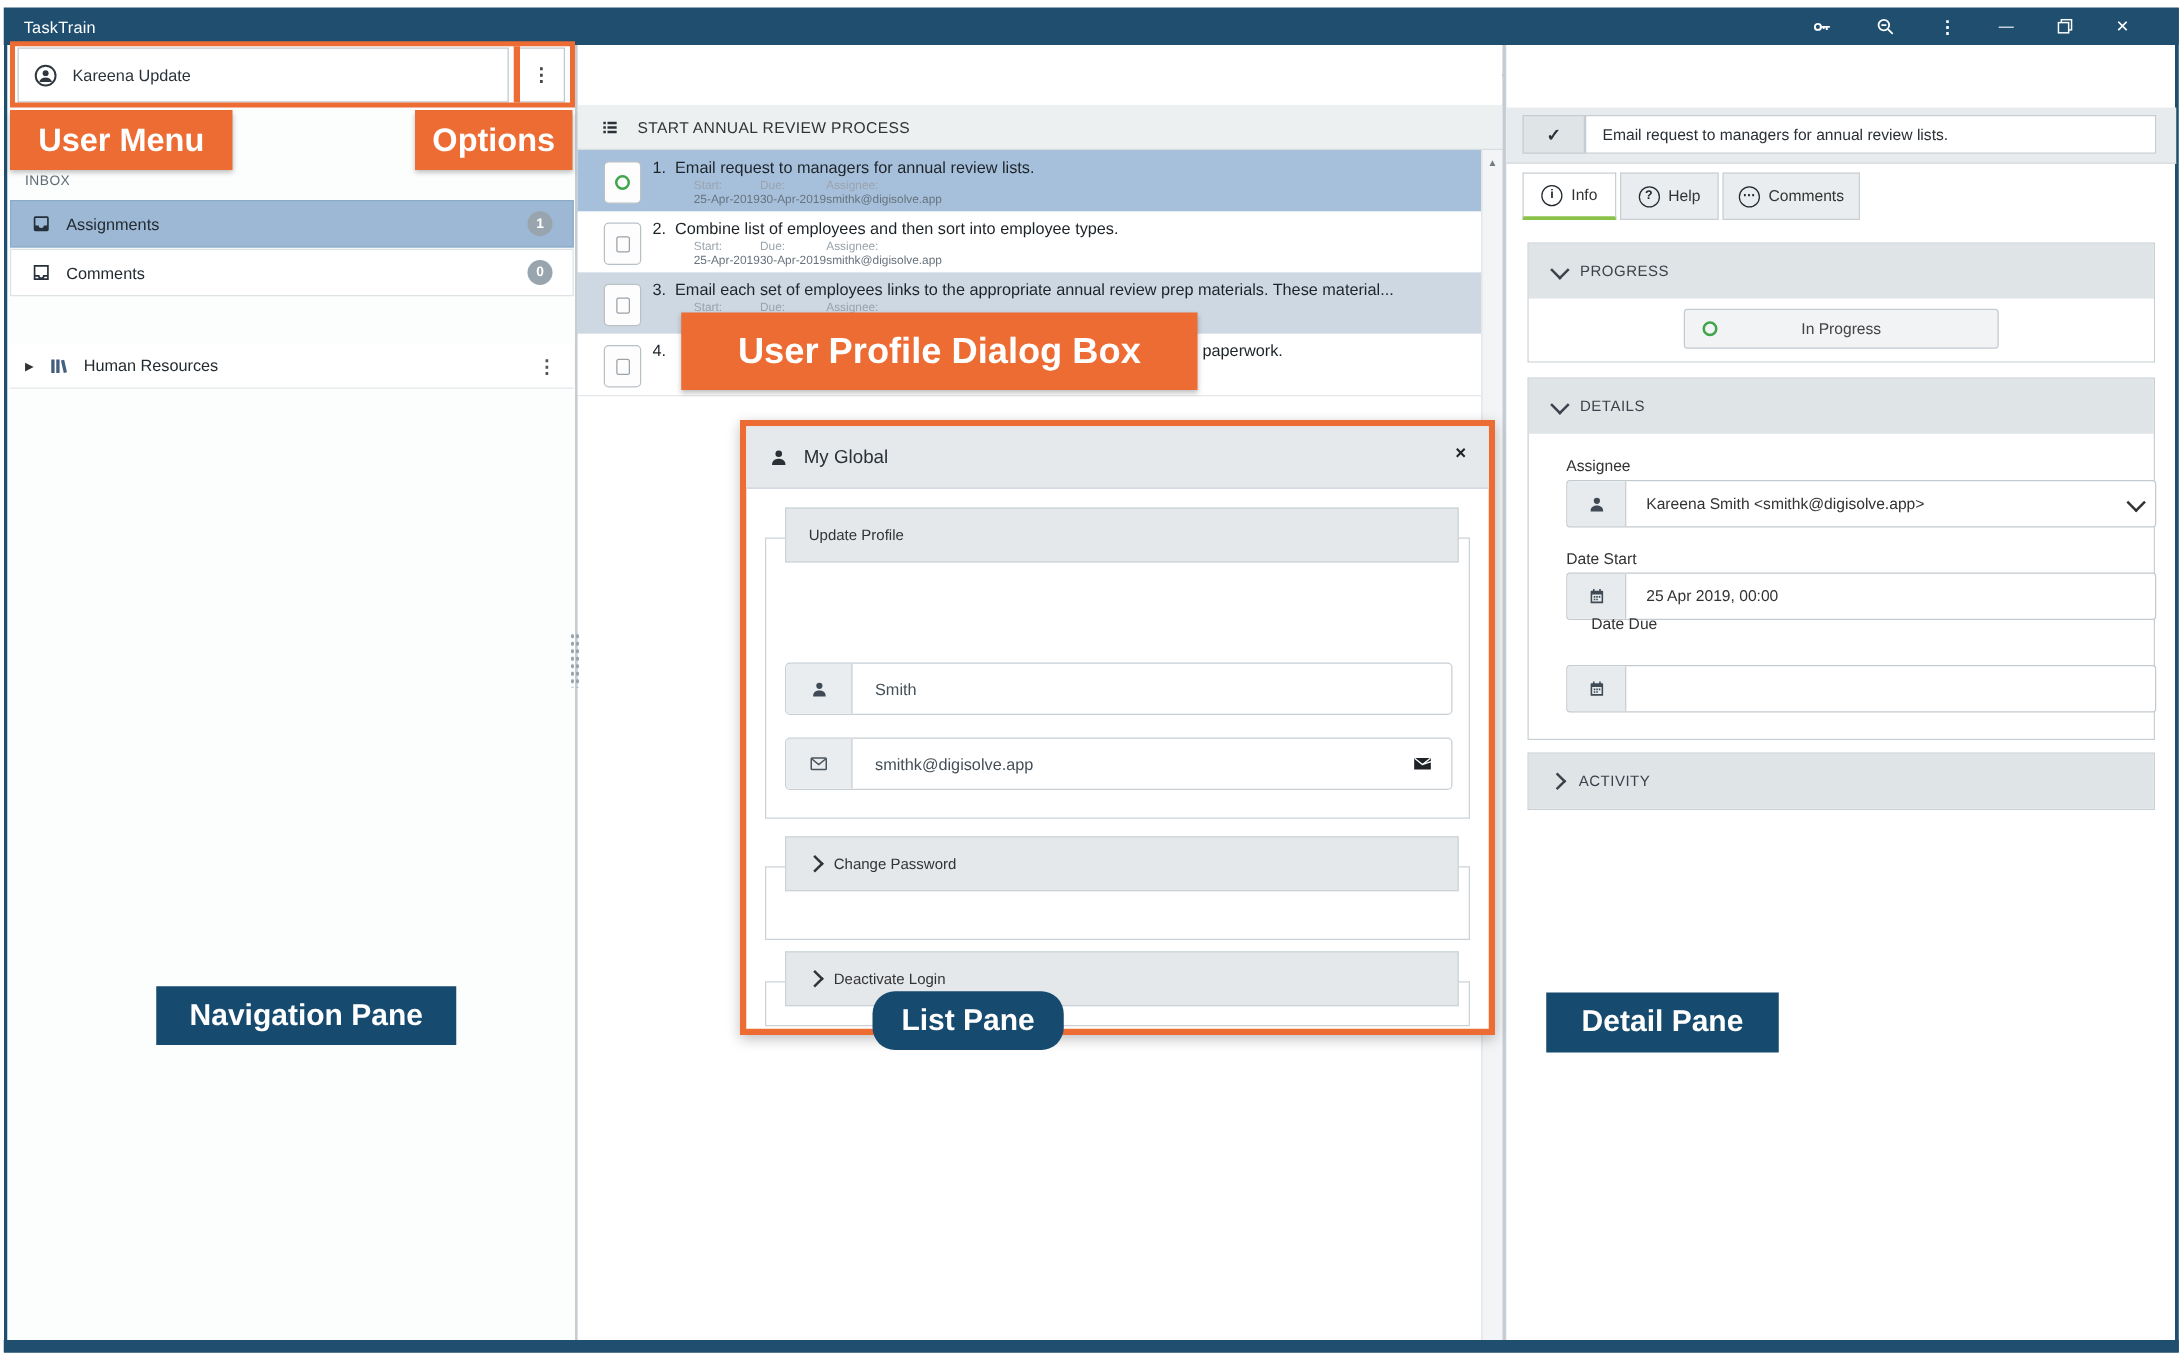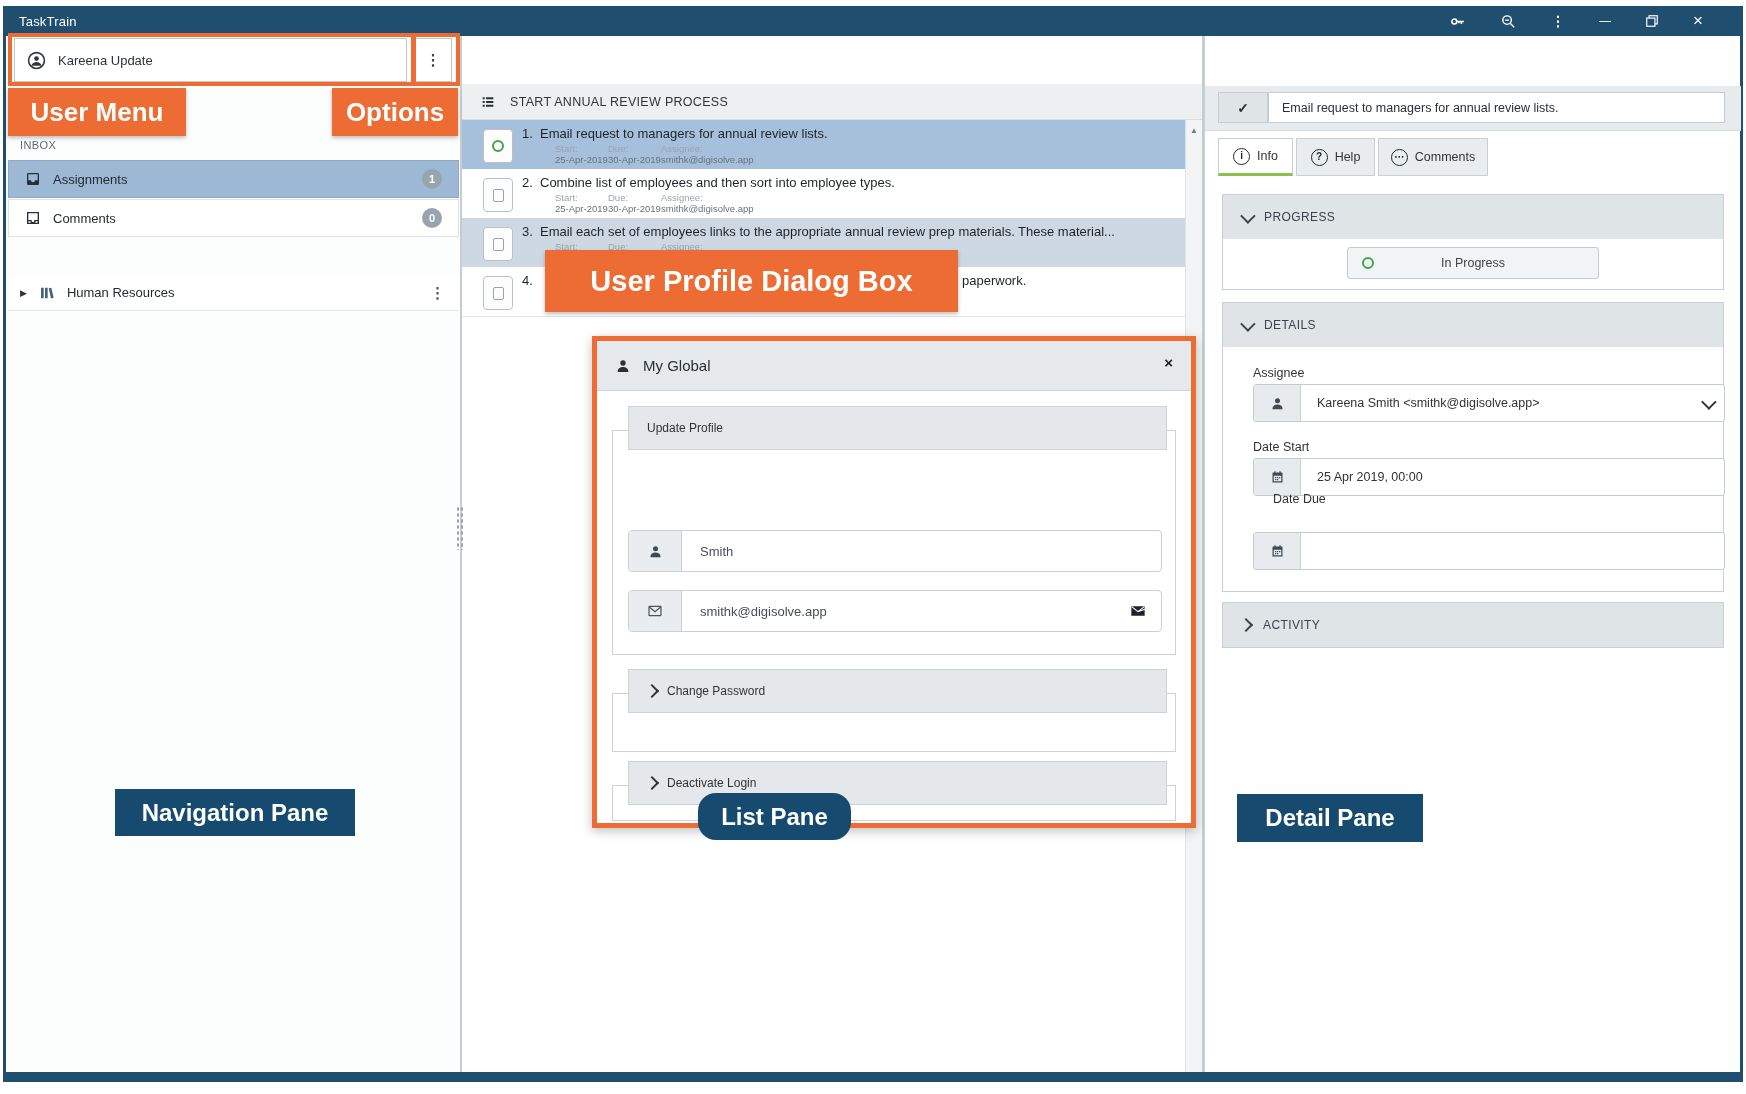--- a/index.html
+++ b/index.html
@@ -415,19 +415,19 @@
     </div>
   </div>
 
   <div class="annot-rect">
         <div class="div"></div>
       </div>
   <div class="olabel" style="left:5px;top:82px;width:178px;height:48px;font-size:26px;">User Menu</div>
   <div class="olabel" style="left:329px;top:82px;width:126px;height:48px;font-size:26px;">Options</div>
   <div class="olabel" style="left:542px;top:244px;width:413px;height:62px;font-size:29px;">User Profile Dialog Box</div>
 
-  <div class="plabel" style="left:112px;top:783px;width:240px;height:47px;">Navigation Pane</div>
+  <div class="plabel" style="left:122px;top:783px;width:240px;height:47px;">Navigation Pane</div>
   <div class="plabel" style="left:695px;top:787px;width:153px;height:47px;border-radius:18px;">List Pane</div>
   <div class="plabel" style="left:1234px;top:788px;width:186px;height:48px;">Detail Pane</div>
 
   <div class="bottombar"></div>
 </div>
 </div>
 
 </body></html>

